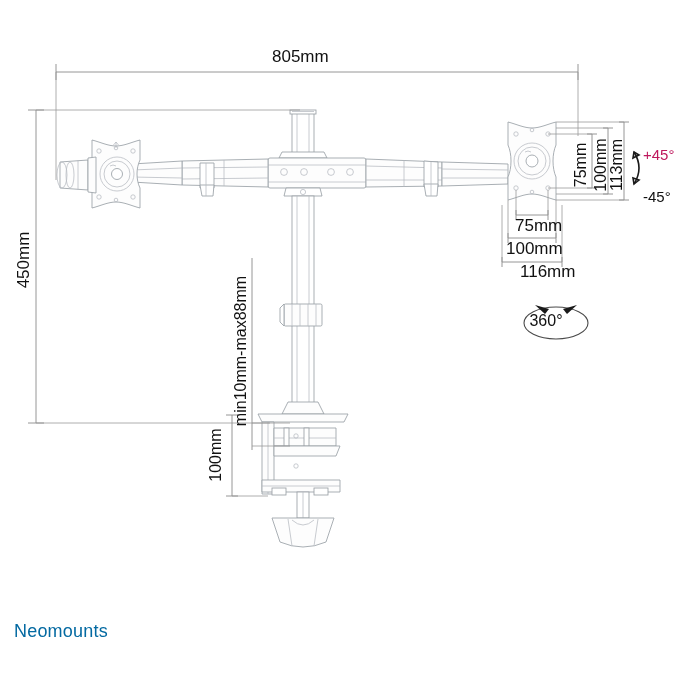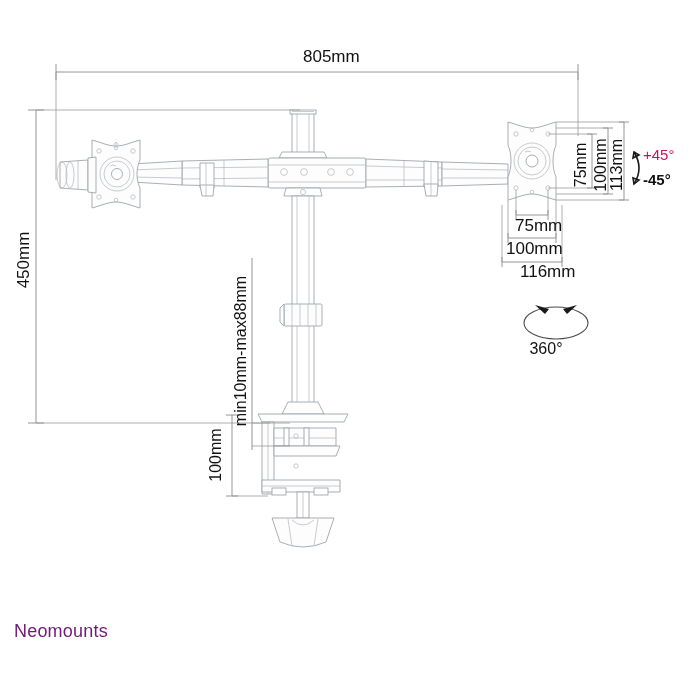--- a/index.html
+++ b/index.html
@@ -291,21 +291,21 @@
     </g>
 
     <g>
       <ellipse class="ellipsesym" cx="556" cy="323" rx="32" ry="16"></ellipse>
       <path d="M535 305 l14 4 l-4 5 Z" fill="#1a1a1a"></path>
       <path d="M577 305 l-14 4 l4 5 Z" fill="#1a1a1a"></path>
     </g>
 
   </svg>
 
-  <div style="position:absolute;left:303px;top:47px;">
+  <div style="position:absolute;left:272px;top:47px;">
     <span style="font-family:'Liberation Sans',sans-serif;font-size:17px;color:#111;">805mm</span>
   </div>
 
   <div style="position:absolute;left:-16px;top:250px;width:80px;text-align:center;transform:rotate(-90deg);transform-origin:center;">
     <span style="font-family:'Liberation Sans',sans-serif;font-size:17px;color:#111;">450mm</span>
   </div>
 
   <div style="position:absolute;left:131px;top:342px;width:220px;text-align:center;transform:rotate(-90deg);transform-origin:center;">
     <span style="font-family:'Liberation Sans',sans-serif;font-size:16px;color:#111;">min10mm-max88mm</span>
   </div>
@@ -335,25 +335,25 @@
   </div>
 
   <div style="position:absolute;left:520px;top:262px;">
     <span style="font-family:'Liberation Sans',sans-serif;font-size:17px;color:#111;">116mm</span>
   </div>
 
   <div style="position:absolute;left:643px;top:146px;">
     <span style="font-family:'Liberation Sans',sans-serif;font-size:15px;color:#be185d;">+45°</span>
   </div>
 
-  <div style="position:absolute;left:643px;top:171px;font-weight:bold;">
+  <div style="position:absolute;left:643px;top:188px;">
     <span style="font-family:'Liberation Sans',sans-serif;font-size:15px;color:#111;">-45°</span>
   </div>
 
-  <div style="position:absolute;left:524px;top:312px;width:44px;text-align:center;margin-top:28px;">
+  <div style="position:absolute;left:524px;top:312px;width:44px;text-align:center;">
     <span style="font-family:'Liberation Sans',sans-serif;font-size:16px;color:#111;">360°</span>
   </div>
 
   <div style="position:absolute;left:14px;top:621px;">
-    <span style="font-family:'Liberation Sans',sans-serif;font-size:18px;color:#701a75;letter-spacing:0.2px;">Neomounts</span>
+    <span style="font-family:'Liberation Sans',sans-serif;font-size:18px;color:#0369a1;letter-spacing:0.2px;">Neomounts</span>
   </div>
 
 </div>
 
 </body></html>

